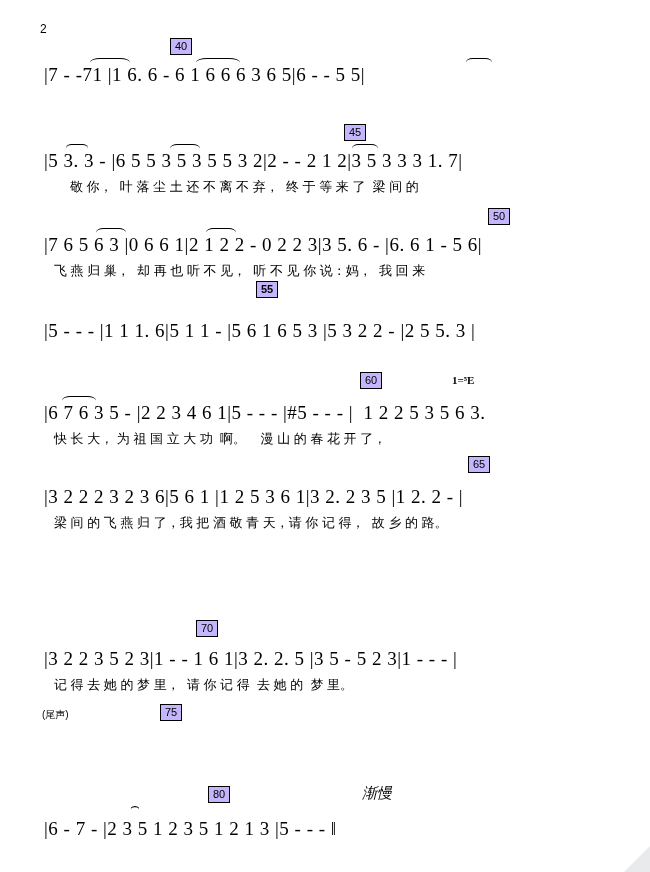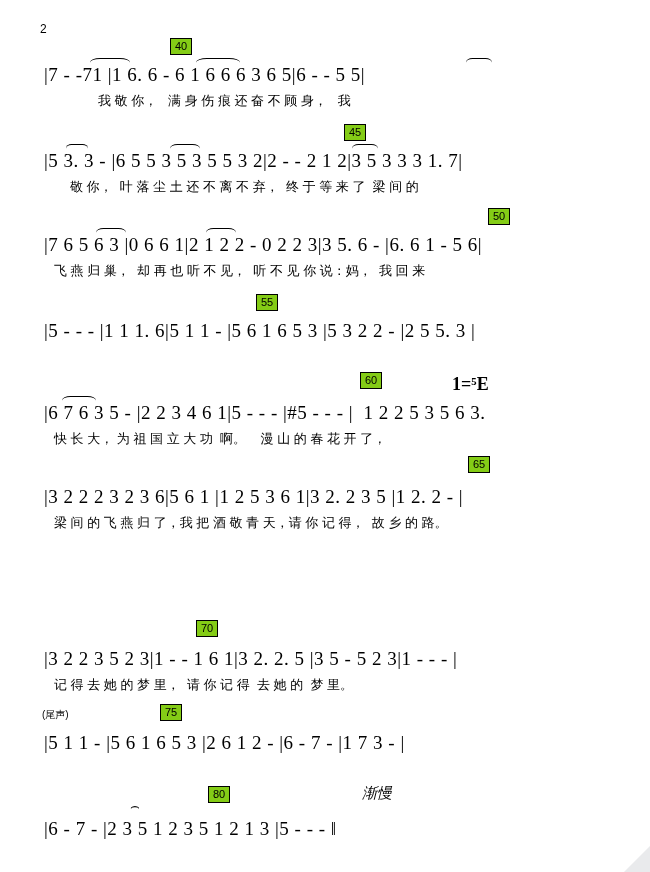--- a/index.html
+++ b/index.html
@@ -46,36 +46,36 @@
     margin-top:3px;
   }
   
   .barnum{
     position:absolute;
     border:1px solid #000;
     font-family:"Liberation Sans", sans-serif;
     font-size:11px;
     line-height:13px;
     padding:1px 4px 1px 4px;
-    background:#84cc16;
+    background:#c4b5fd;
   }
   .marker{
     position:absolute;
     font-family:"Liberation Sans", sans-serif;
     font-size:10px;
   }
   .marker.ital{
     font-style:italic;
     font-size:15px;
     font-family:"Liberation Serif", serif;
   }
   .key-sig{
     position:absolute;
     font-family:"Liberation Serif", serif;
-    font-size:18px;
+    font-size:11px;
     font-weight:bold;
   }
   .slur{
     position:absolute;
     border-top:1.3px solid #000;
     border-radius:50%/100%;
     height:8px;
     border-left:0;border-right:0;border-bottom:0;
   }
   .fermata{
@@ -94,21 +94,20 @@
 </head>
 <body>
 
 <div class="page">
 
   <div class="page-num">2</div>
 
   <div class="barnum" style="left:170px;top:38px;">40</div>
   <div class="system" style="top:62px;">
     <div class="notes">|7 - -71 |1 6. 6 - 6 1 6 6 6 3 6 5|6 - - 5 5|</div>
-    <div class="lyrics" style="margin-left:54px;">我 敬 你，   满 身 伤 痕 还 奋 不 顾 身，   我</div>
   </div>
   <div class="slur" style="left:90px;top:58px;width:40px;"></div>
   <div class="slur" style="left:196px;top:58px;width:44px;"></div>
   <div class="slur" style="left:466px;top:58px;width:26px;"></div>
 
   <div class="barnum" style="left:344px;top:124px;">45</div>
   <div class="system" style="top:148px;">
     <div class="notes">|5 3. 3 - |6 5 5 3 5 3 5 5 3 2|2 - - 2 1 2|3 5 3 3 3 1. 7|</div>
     <div class="lyrics" style="margin-left:26px;">敬 你，  叶 落 尘 土 还 不 离 不 弃，  终 于 等 来 了  梁 间 的</div>
   </div>
@@ -117,21 +116,21 @@
   <div class="slur" style="left:352px;top:144px;width:26px;"></div>
 
   <div class="barnum" style="left:488px;top:208px;">50</div>
   <div class="system" style="top:232px;">
     <div class="notes">|7 6 5 6 3 |0 6 6 1|2 1 2 2 - 0 2 2 3|3 5. 6 - |6. 6 1 - 5 6|</div>
     <div class="lyrics" style="margin-left:10px;">飞 燕 归 巢，  却 再 也 听 不 见，  听 不 见 你 说：妈，  我 回 来</div>
   </div>
   <div class="slur" style="left:96px;top:228px;width:30px;"></div>
   <div class="slur" style="left:206px;top:228px;width:30px;"></div>
 
-  <div class="barnum" style="left:256px;top:294px;">55</div>
+  <div class="barnum" style="left:256px;top:281px;font-weight:bold;">55</div>
   <div class="system" style="top:318px;">
     <div class="notes">|5 - - - |1 1 1. 6|5 1 1 - |5 6 1 6 5 3 |5 3 2 2 - |2 5 5. 3 |</div>
   </div>
 
   <div class="barnum" style="left:360px;top:372px;">60</div>
   <div class="key-sig" style="left:452px;top:374px;">1=⁵E</div>
   <div class="system" style="top:400px;">
     <div class="notes">|6 7 6 3 5 - |2 2 3 4 6 1|5 - - - |#5 - - - |  1 2 2 5 3 5 6 3.</div>
     <div class="lyrics" style="margin-left:10px;">快 长 大， 为 祖 国 立 大 功  啊。    漫 山 的 春 花 开 了，</div>
   </div>
@@ -145,23 +144,20 @@
 
 
   <div class="barnum" style="left:196px;top:620px;">70</div>
   <div class="system" style="top:646px;">
     <div class="notes">|3 2 2 3 5 2 3|1 - - 1 6 1|3 2. 2. 5 |3 5 - 5 2 3|1 - - - |</div>
     <div class="lyrics" style="margin-left:10px;">记 得 去 她 的 梦 里，  请 你 记 得  去 她 的  梦 里。</div>
   </div>
 
   <div class="marker" style="left:42px;top:708px;">(尾声)</div>
   <div class="barnum" style="left:160px;top:704px;">75</div>
-  <div class="system" style="top:730px;">
-    <div class="notes">|5 1 1 - |5 6 1 6 5 3 |2 6 1 2 - |6 - 7 - |1 7 3 - |</div>
-  </div>
 
   <div class="barnum" style="left:208px;top:786px;">80</div>
   <div class="marker ital" style="left:362px;top:784px;">渐慢</div>
   <div class="fermata" style="left:130px;top:798px;">⌢</div>
   <div class="system" style="top:816px;">
     <div class="notes">|6 - 7 - |2 3 5 1 2 3 5 1 2 1 3 |5 - - - ‖</div>
   </div>
 
   <div class="pagefold"></div>
 </div>

